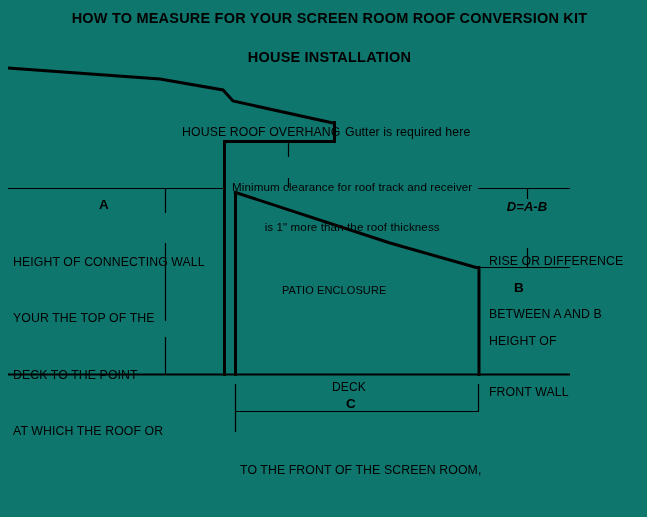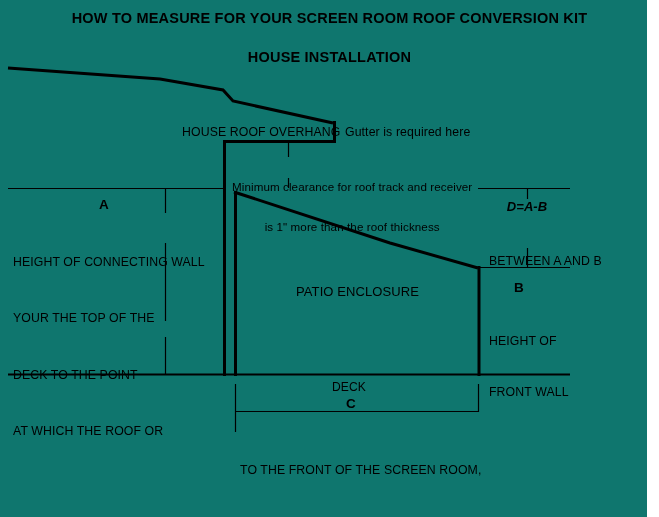--- a/index.html
+++ b/index.html
@@ -105,22 +105,22 @@
     width: 60px;
     text-align: center;
   }
   .blk-right-b {
     font-size: 12.3px;
     left: 489px;
     top: 299px;
     line-height: 1.38;
   }
   .lbl-patio {
-    font-size: 13px;
-    left: 296px;
+    font-size: 11px;
+    left: 282px;
     top: 284px;
   }
   .lbl-deck {
     font-size: 12.1px;
     left: 332px;
     top: 380px;
     text-align: right;
   }
   .hdr-c {
     font-size: 13.5px;
@@ -201,20 +201,21 @@
     <div>HEIGHT OF CONNECTING WALL</div>
     <div>YOUR THE TOP OF THE</div>
     <div>DECK TO THE POINT</div>
     <div>AT WHICH THE ROOF OR</div>
     
     
   </div>
 
   <div class="txt hdr-d">D=A-B</div>
   <div class="txt blk-right-d">
+    <div>RISE OR DIFFERENCE</div>
     <div>BETWEEN A AND B</div>
   </div>
 
   <div class="txt hdr-b">B</div>
   <div class="txt blk-right-b">
     <div>HEIGHT OF</div>
     <div>FRONT WALL</div>
   </div>
 
   <div class="txt lbl-patio">PATIO ENCLOSURE</div>

